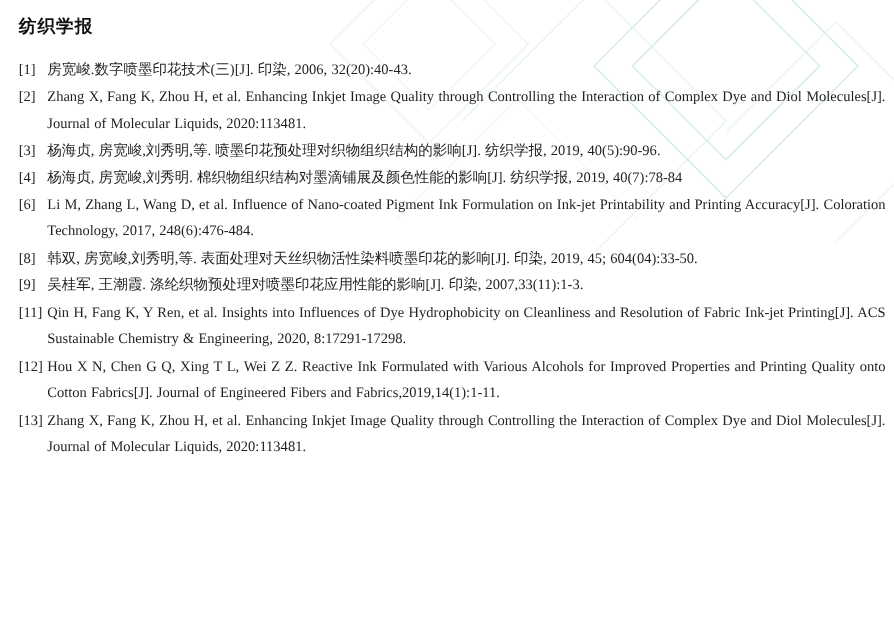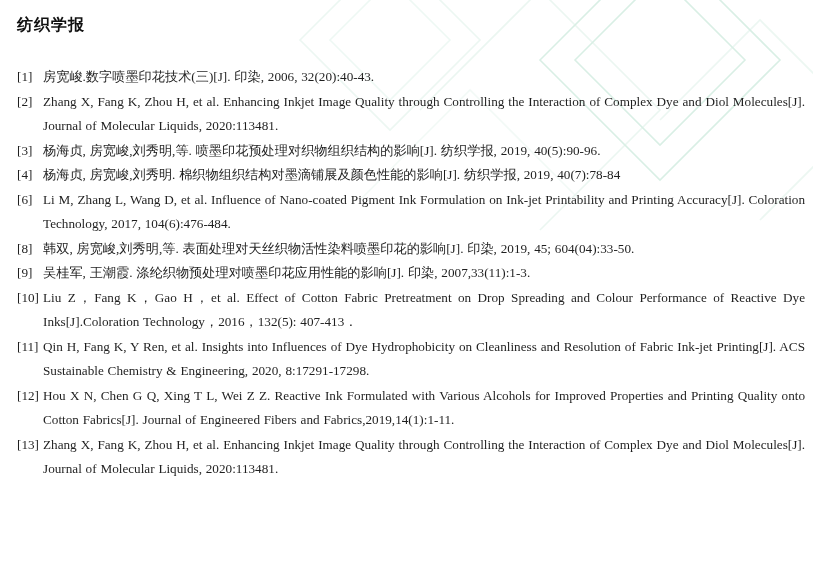--- a/index.html
+++ b/index.html
@@ -31,21 +31,21 @@
   h1.doc-heading {
     font-family: "Liberation Sans", "DejaVu Sans", sans-serif;
     font-size: 16px;
     font-weight: bold;
     color: #111111;
     margin: 0;
     line-height: 22px;
     letter-spacing: 1px;
   }
   .refs {
-    margin-top: 29px;
+    margin-top: 15px;
   }
   p.ref {
     margin: 0;
     font-size: 13.2px;
     line-height: 24.5px;
     text-align: justify;
     padding-left: 26px;
     text-indent: -26px;
     word-spacing: 0.5px;
   }
@@ -71,21 +71,20 @@
 </svg>
 
 <div class="page">
   <h1 class="doc-heading">纺织学报</h1>
 
   <div class="refs">
     <p class="ref"><span class="marker">[1]</span><span>房宽峻.数字喷墨印花技术(三)[J]. 印染, 2006, 32(20):40-43.</span></p>
     <p class="ref"><span class="marker">[2]</span><span>Zhang X, Fang K, Zhou H, et al. Enhancing Inkjet Image Quality through Controlling the Interaction of Complex Dye and Diol Molecules[J]. Journal of Molecular Liquids, 2020:113481.</span></p>
     <p class="ref"><span class="marker">[3]</span><span>杨海贞, 房宽峻,刘秀明,等. 喷墨印花预处理对织物组织结构的影响[J]. 纺织学报, 2019, 40(5):90-96.</span></p>
     <p class="ref"><span class="marker">[4]</span><span>杨海贞, 房宽峻,刘秀明. 棉织物组织结构对墨滴铺展及颜色性能的影响[J]. 纺织学报, 2019, 40(7):78-84</span></p>
-    <p class="ref"><span class="marker">[6]</span><span>Li M, Zhang L, Wang D, et al. Influence of Nano-coated Pigment Ink Formulation on Ink-jet Printability and Printing Accuracy[J]. Coloration Technology, 2017, 104(6):476-484.</span></p>
+    <p class="ref"><span class="marker">[6]</span><span>Li M, Zhang L, Wang D, et al. Influence of Nano-coated Pigment Ink Formulation on Ink-jet Printability and Printing Accuracy[J]. Coloration Technology, 2017, 248(6):476-484.</span></p>
     <p class="ref"><span class="marker">[8]</span><span>韩双, 房宽峻,刘秀明,等. 表面处理对天丝织物活性染料喷墨印花的影响[J]. 印染, 2019, 45; 604(04):33-50.</span></p>
     <p class="ref"><span class="marker">[9]</span><span>吴桂军, 王潮霞. 涤纶织物预处理对喷墨印花应用性能的影响[J]. 印染, 2007,33(11):1-3.</span></p>
-    <p class="ref"><span class="marker">[10]</span><span>Liu Z，Fang K，Gao H，et al.  Effect of Cotton Fabric Pretreatment on Drop Spreading and Colour Performance of Reactive Dye Inks[J].Coloration Technology，2016，132(5): 407-413．</span></p>
     <p class="ref"><span class="marker">[11]</span><span>Qin H, Fang K, Y Ren, et al. Insights into Influences of Dye Hydrophobicity on Cleanliness and Resolution of Fabric Ink-jet Printing[J]. ACS Sustainable Chemistry &amp; Engineering, 2020, 8:17291-17298.</span></p>
     <p class="ref"><span class="marker">[12]</span><span>Hou X N, Chen G Q, Xing T L, Wei Z Z. Reactive Ink Formulated with Various Alcohols for Improved Properties and Printing Quality onto Cotton Fabrics[J]. Journal of Engineered Fibers and Fabrics,2019,14(1):1-11.</span></p>
     <p class="ref"><span class="marker">[13]</span><span>Zhang X, Fang K, Zhou H, et al. Enhancing Inkjet Image Quality through Controlling the Interaction of Complex Dye and Diol Molecules[J]. Journal of Molecular Liquids, 2020:113481.</span></p>
   </div>
 </div>
 
 </body></html>

